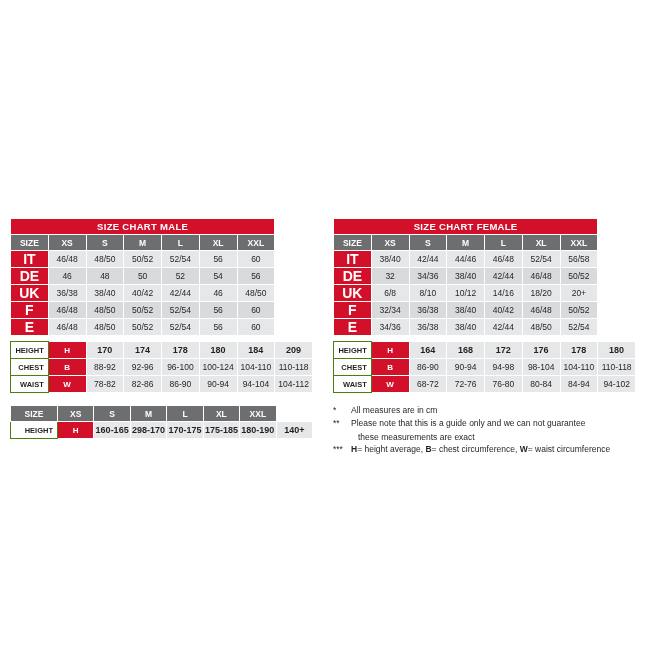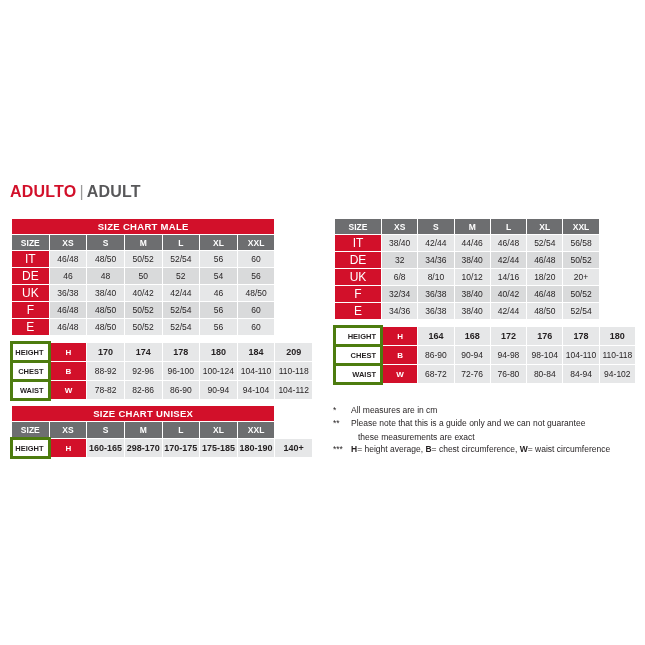--- a/index.html
+++ b/index.html
@@ -63,38 +63,38 @@
   }
   .chart .colhead {
     background: #6d6e70;
     color: #ffffff;
     font-weight: bold;
     height: 15px;
   }
   .chart .rowlabel {
     background: #d2102a;
     color: #ffffff;
-    font-weight: normal;
-    font-size: 12px;
+    font-weight: bold;
+    font-size: 14px;
     margin-top: 32px;
   }
   .chart .cell {
     background: #e6e7e8;
   }
   .chart .cell-alt {
     background: #d9dadb;
   }
   .chart .measure-label {
     background: #ffffff;
     color: #231f20;
     font-weight: bold;
     font-size: 7.5px;
     text-align: right;
     padding-right: 4px;
-    border: 3px solid #4d7c0f;
+    border: 1px solid #4d7c0f;
   }
   .chart .measure-tag {
     background: #d2102a;
     color: #ffffff;
     font-weight: bold;
     font-size: 8px;
     width: 12px;
   }
   .chart .measure-val {
     background: #e6e7e8;
@@ -133,23 +133,20 @@
   .note-text b { font-weight: bold; }
   .note-cont {
     margin-left: 25px;
   }
 </style>
 </head>
 <body>
 
 <div class="page">
 
-  <div class="title">
-    <span class="adulto">ADULTO</span><span class="sep">|</span><span class="adult">ADULT</span>
-  </div>
 
   <table class="chart" id="chart-male">
       <tbody>
         <tr>
           <td class="hdr-bar" colspan="7">SIZE CHART MALE</td>
         </tr>
         <tr>
           <td class="colhead" style="width: 46px;">SIZE</td>
           <td class="colhead">XS</td>
           <td class="colhead">S</td>
@@ -234,20 +231,23 @@
           <td class="measure-val-sm">86-90</td>
           <td class="measure-val-sm">90-94</td>
           <td class="measure-val-sm">94-104</td>
           <td class="measure-val-sm">104-112</td>
         </tr>
       </tbody>
     </table>
   <table class="chart" id="chart-female">
       <tbody>
         <tr>
+          <td class="hdr-bar" colspan="7">SIZE CHART FEMALE</td>
+        </tr>
+        <tr>
           <td class="colhead" style="width: 46px;">SIZE</td>
           <td class="colhead">XS</td>
           <td class="colhead">S</td>
           <td class="colhead">M</td>
           <td class="colhead">L</td>
           <td class="colhead">XL</td>
           <td class="colhead">XXL</td>
         </tr>
         <tr>
           <td class="rowlabel">IT</td>
@@ -324,23 +324,20 @@
           <td class="measure-val-sm">72-76</td>
           <td class="measure-val-sm">76-80</td>
           <td class="measure-val-sm">80-84</td>
           <td class="measure-val-sm">84-94</td>
           <td class="measure-val-sm">94-102</td>
         </tr>
       </tbody>
     </table>
   <table class="chart" id="chart-unisex">
       <tbody>
-        <tr>
-          <td class="hdr-bar" colspan="7">SIZE CHART UNISEX</td>
-        </tr>
         <tr>
           <td class="colhead" style="width: 46px;">SIZE</td>
           <td class="colhead">XS</td>
           <td class="colhead">S</td>
           <td class="colhead">M</td>
           <td class="colhead">L</td>
           <td class="colhead">XL</td>
           <td class="colhead">XXL</td>
         </tr>
         <tr>

